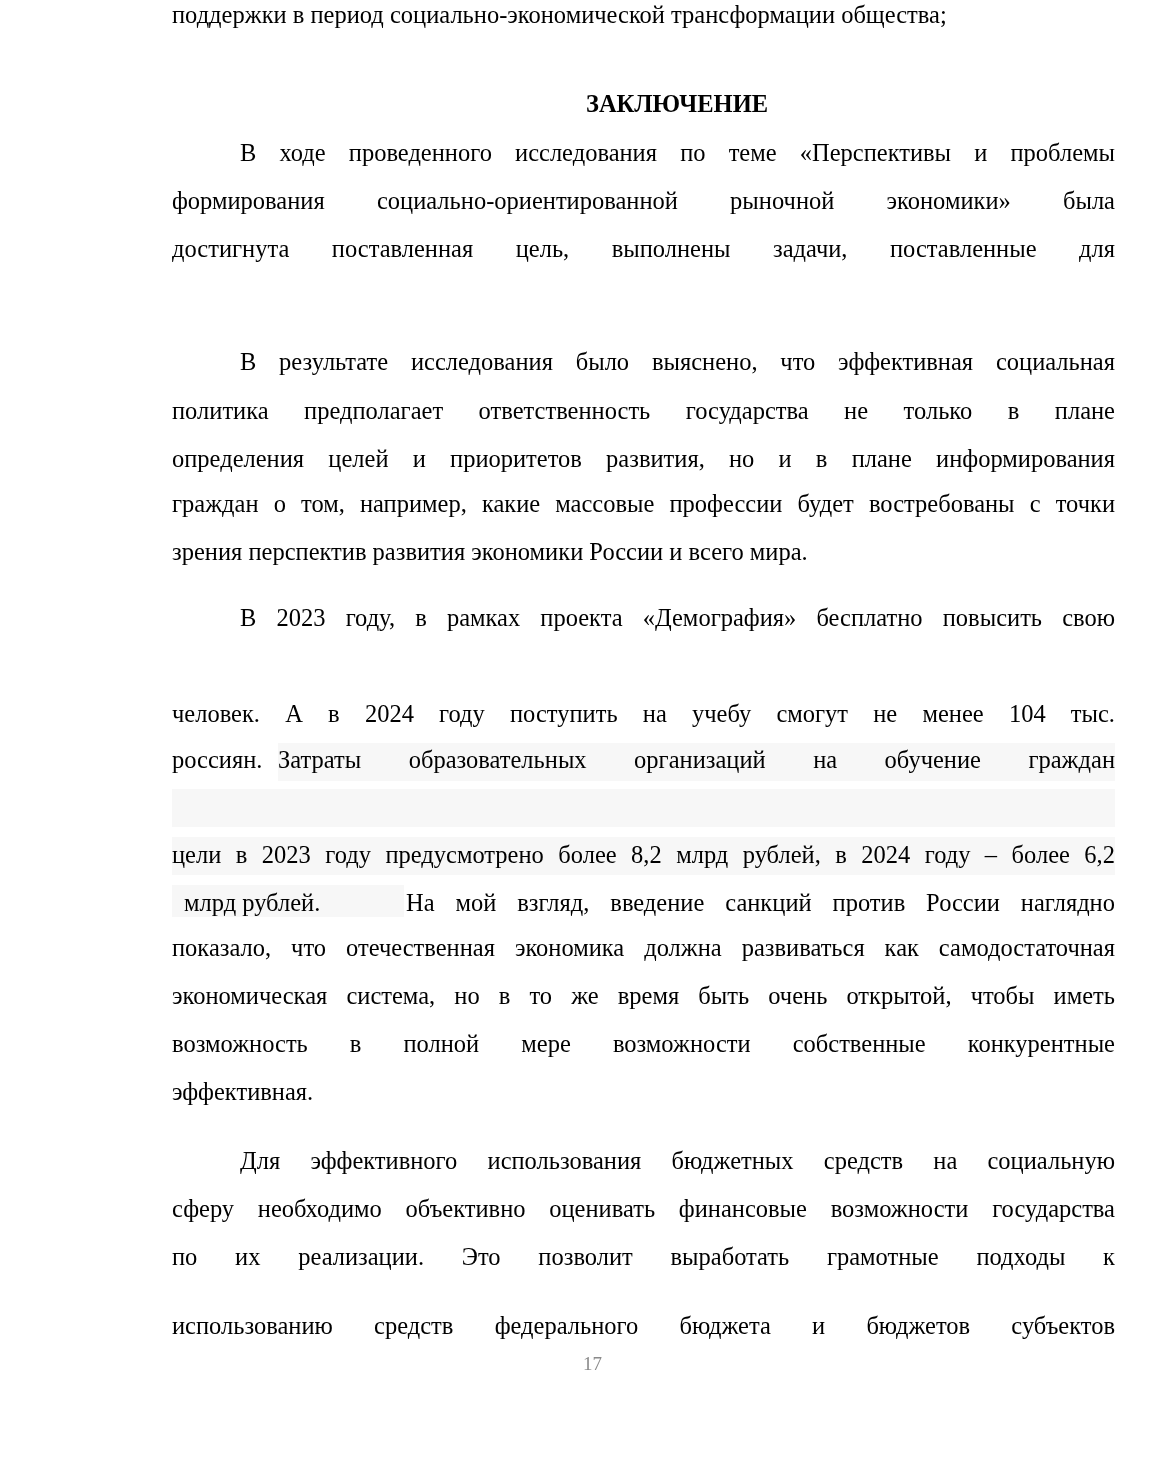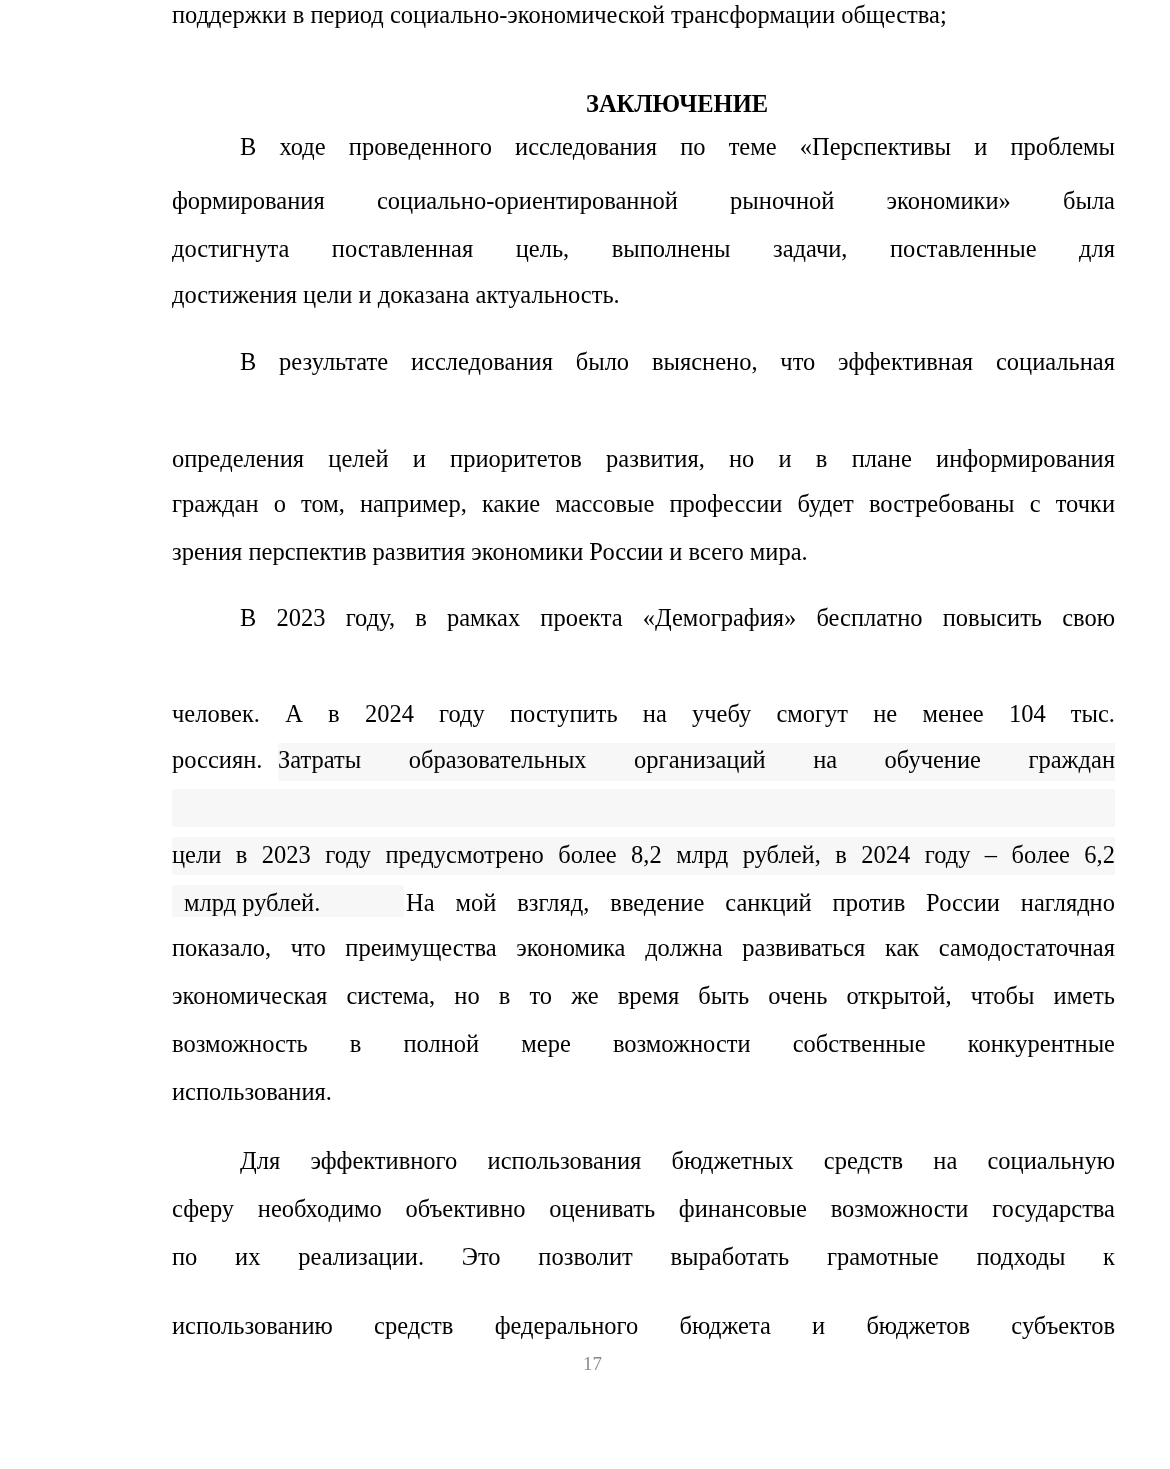--- a/index.html
+++ b/index.html
@@ -73,45 +73,45 @@
 
   <div class="hl-block" style="left: 278px; top: 743px; width: 837px; height: 38px; background: rgb(247, 247, 247);"></div>
   <div class="hl-block" style="left: 172px; top: 789px; width: 943px; height: 38px; background: rgb(247, 247, 247);"></div>
   <div class="hl-block" style="left: 172px; top: 837px; width: 943px; height: 38px; background: rgb(247, 247, 247);"></div>
   <div class="hl-block" style="left: 172px; top: 885px; width: 232px; height: 32px; background: rgb(247, 247, 247);"></div>
 
   <div class="line" style="top:0px;">поддержки в период социально-экономической трансформации общества;</div>
 
   <div class="heading" style="left:0; width:1354px;">ЗАКЛЮЧЕНИЕ</div>
 
-  <div class="line indent just" style="top:132px;">В ходе проведенного исследования по теме «Перспективы и проблемы</div>
+  <div class="line indent just" style="top:138px;">В ходе проведенного исследования по теме «Перспективы и проблемы</div>
   <div class="line just" style="top:186px;">формирования социально-ориентированной рыночной экономики» была</div>
   <div class="line just" style="top:234px;">достигнута поставленная цель, выполнены задачи, поставленные для</div>
-  <div class="line" style="top:280px;">достижения цели и доказана актуальность.</div>
 
   <div class="line indent just" style="top:347px;">В результате исследования было выяснено, что эффективная социальная</div>
+  <div class="line just" style="top:396px;">политика предполагает ответственность государства не только в плане</div>
   <div class="line just" style="top:444px;">определения целей и приоритетов развития, но и в плане информирования</div>
   <div class="line just" style="top:489px;">граждан о том, например, какие массовые профессии будет востребованы с точки</div>
   <div class="line" style="top:537px;">зрения перспектив развития экономики России и всего мира.</div>
 
   <div class="line indent just" style="top:603px;">В 2023 году, в рамках проекта «Демография» бесплатно повысить свою</div>
   <div class="line just" style="top:699px;">человек. А в 2024 году поступить на учебу смогут не менее 104 тыс.</div>
 
   <div class="line" style="top:745px; width:110px;">россиян.</div>
   <div class="line just" style="top:745px; left:278px; width:837px;">Затраты образовательных организаций на обучение граждан</div>
 
   <div class="line just" style="top:840px;">цели в 2023 году предусмотрено более 8,2 млрд рублей, в 2024 году – более 6,2</div>
 
   <div class="line" style="top:888px; width:200px;margin-left:12px;">млрд рублей.</div>
   <div class="line just" style="top:888px; left:406px; width:709px;">На мой взгляд, введение санкций против России наглядно</div>
 
-  <div class="line just" style="top:933px;">показало, что преимущества экономика должна развиваться как самодостаточная</div>
+  <div class="line just" style="top:933px;">показало, что отечественная экономика должна развиваться как самодостаточная</div>
   <div class="line just" style="top:981px;">экономическая система, но в то же время быть очень открытой, чтобы иметь</div>
   <div class="line just" style="top:1029px;">возможность в полной мере возможности собственные конкурентные</div>
-  <div class="line" style="top:1077px;">использования.</div>
+  <div class="line" style="top:1077px;">эффективная.</div>
 
   <div class="line indent just" style="top:1146px;">Для эффективного использования бюджетных средств на социальную</div>
   <div class="line just" style="top:1194px;">сферу необходимо объективно оценивать финансовые возможности государства</div>
   <div class="line just" style="top:1242px;">по их реализации. Это позволит выработать грамотные подходы к</div>
   <div class="line just" style="top:1287px;margin-top:24px;">использованию средств федерального бюджета и бюджетов субъектов</div>
 
   <div class="page-number" style="color: rgb(138, 138, 138);">17</div>
 </div>
 
 </body></html>

